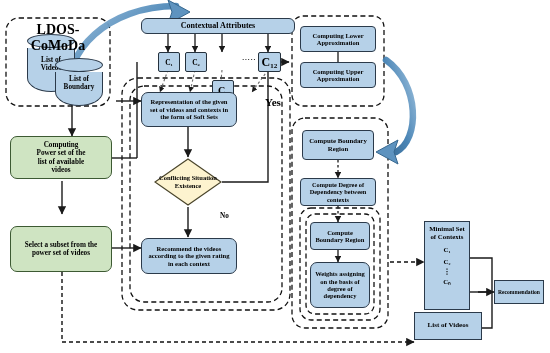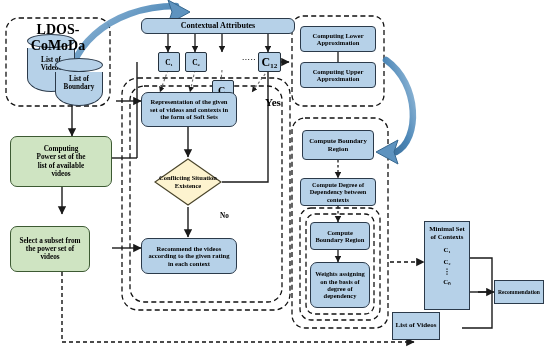--- a/index.html
+++ b/index.html
@@ -134,23 +134,23 @@
 
 <div class="cyl" style="left:55px;top:58px;width:48px;height:48px;">
   <div class="top"></div>
   <div class="cap"></div>
   <div class="txt" style="font-size:7.2px;">
     <div>List of</div>
     <div>Boundary</div>
   </div>
 </div>
 
-<div class="node green rnd" style="left:10px;top:136px;width:102px;height:51px;padding:3px 22px;font-size:7.2px;">Computing Power set of the list of available videos</div>
+<div class="node green rnd" style="left:10px;top:136px;width:102px;height:43px;padding:3px 22px;font-size:7.2px;">Computing Power set of the list of available videos</div>
 
-<div class="node green rnd" style="left:10px;top:226px;width:80px;height:46px;padding:3px 5px;font-size:7.2px;">Select a subset from the power set of videos</div>
+<div class="node green rnd" style="left:10px;top:226px;width:102px;height:46px;padding:3px 5px;font-size:7.2px;">Select a subset from the power set of videos</div>
 
 <div class="node blue" style="left:141px;top:18px;width:154px;height:16px;font-size:8px;border-radius:6px;">Contextual Attributes</div>
 
 <div class="ctxchip" style="left:158px;top:52px;width:20px;height:18px;font-size:7.5px;">C₁</div>
 <div class="ctxchip" style="left:185px;top:52px;width:20px;height:18px;font-size:7.5px;">C₂</div>
 <div class="ctxchip" style="left:212px;top:52px;width:20px;height:18px;font-size:10px;margin-top:28px;">C₃</div>
 <div class="lbl" style="left:236px;top:56px;width:26px;text-align:center;font-size:7px;letter-spacing:0.5px;">·····</div>
 <div class="ctxchip" style="left:258px;top:52px;width:21px;height:18px;font-size:12px;">C₁₂</div>
 
 <div class="node blue rnd" style="left:141px;top:92px;width:96px;height:35px;padding:2px 4px;font-size:6.6px;">Representation of the given set of videos and contexts in the form of Soft Sets</div>
@@ -179,15 +179,15 @@
 
 <div class="node blue vstack" style="left:424px;top:221px;width:46px;height:89px;padding:3px 2px;
      justify-content:flex-start;font-size:6.8px;">
   <div style="line-height:1.15;">Minimal Set of Contexts</div>
   <div style="margin-top:5px;">C₁</div>
   <div style="margin-top:5px;">C₂</div>
   <div style="margin-top:2px;font-size:7.5px;letter-spacing:0;">⋮</div>
   <div style="margin-top:2px;">Cₙ</div>
 </div>
 
-<div class="node blue" style="left:392px;top:312px;width:48px;height:28px;font-size:7px;">List of Videos</div>
+<div class="node blue" style="left:414px;top:312px;width:68px;height:28px;font-size:7px;">List of Videos</div>
 
 <div class="node blue" style="left:494px;top:280px;width:50px;height:24px;font-size:5.6px;">Recommendation</div>
 
 </body></html>

